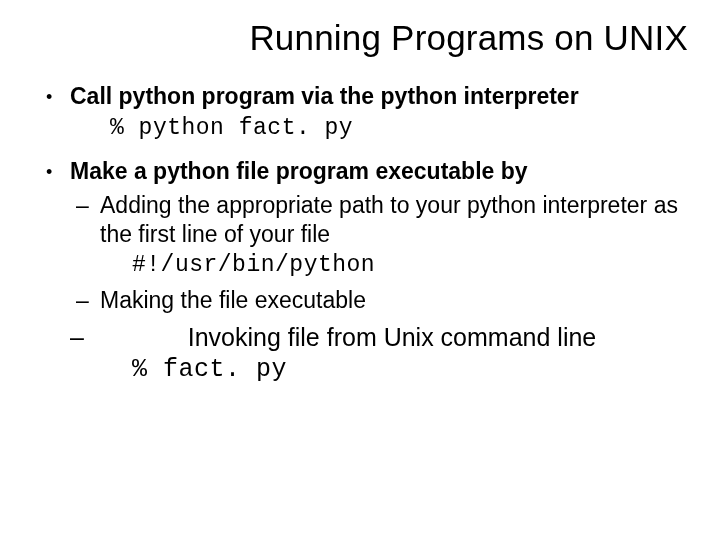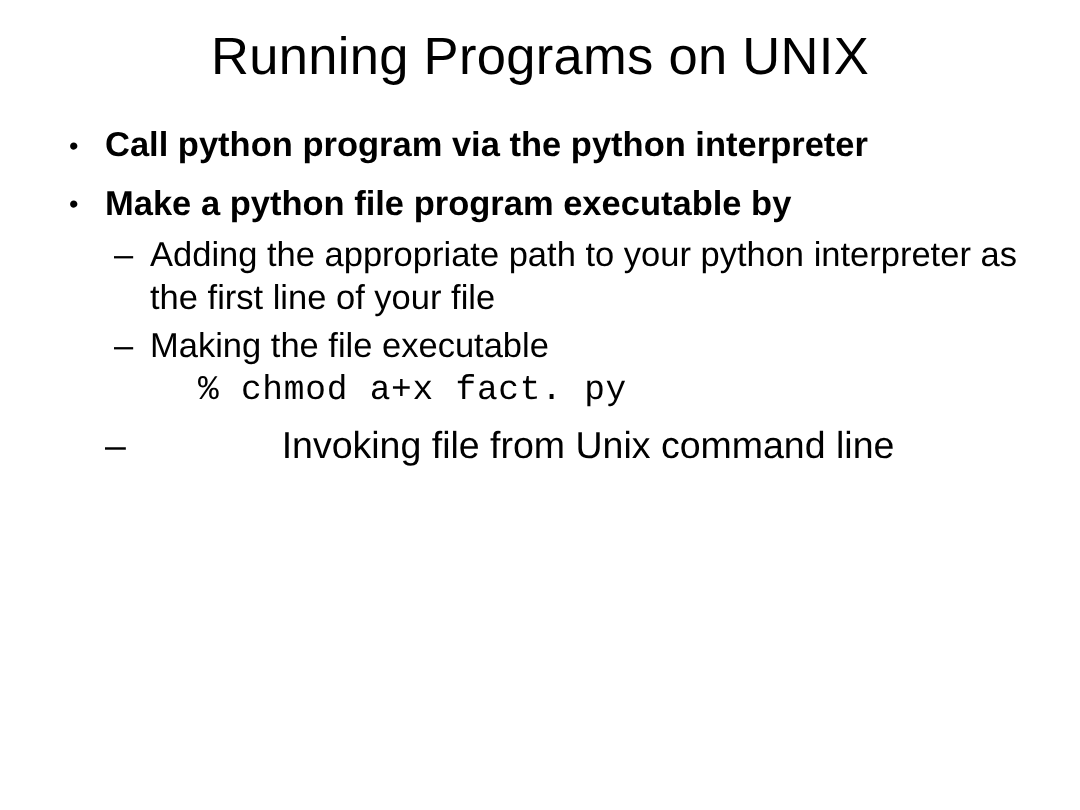--- a/index.html
+++ b/index.html
@@ -8,21 +8,21 @@
     height: 540px;
     background: #ffffff;
     font-family: Arial, Helvetica, sans-serif;
     color: #000000;
     padding: 18px 32px 20px 32px;
     overflow: hidden;
   }
   .title {
     font-size: 35px;
     font-weight: 400;
-    text-align: center;
+    text-align: right;
     margin-bottom: 24px;
     letter-spacing: 0.2px;
   }
   .content {
     padding-left: 8px;
   }
   .bullet-row {
     display: flex;
     align-items: flex-start;
     margin-bottom: 4px;
@@ -91,37 +91,39 @@
 <body>
 
 <div class="title">Running Programs on UNIX</div>
 
 <div class="content">
 
   <div class="bullet-row">
     <div class="bullet-dot">•</div>
     <div class="bullet-text">Call python program via the python interpreter</div>
   </div>
+  <div class="code-line">% python fact. py</div>
 
   <div class="spacer-sm"></div>
 
   <div class="bullet-row">
     <div class="bullet-dot">•</div>
     <div class="bullet-text">Make a python file program executable by</div>
   </div>
 
   <div class="dash-row">
     <div class="dash-mark">–</div>
     <div class="dash-text">Adding the appropriate path to your python interpreter as the first line of your file</div>
   </div>
+  <div class="code-line2">#!/usr/bin/python</div>
 
   <div class="dash-row">
     <div class="dash-mark">–</div>
     <div class="dash-text">Making the file executable</div>
   </div>
-  <div class="code-line2">% chmod a+x fact. py</div>
 
   <div class="dash-row-big">
     <div class="dash-mark-big">–</div>
     <div class="dash-text-big">Invoking file from Unix command line</div>
   </div>
+  <div class="code-line3">% fact. py</div>
 
 </div>
 
 </body></html>

